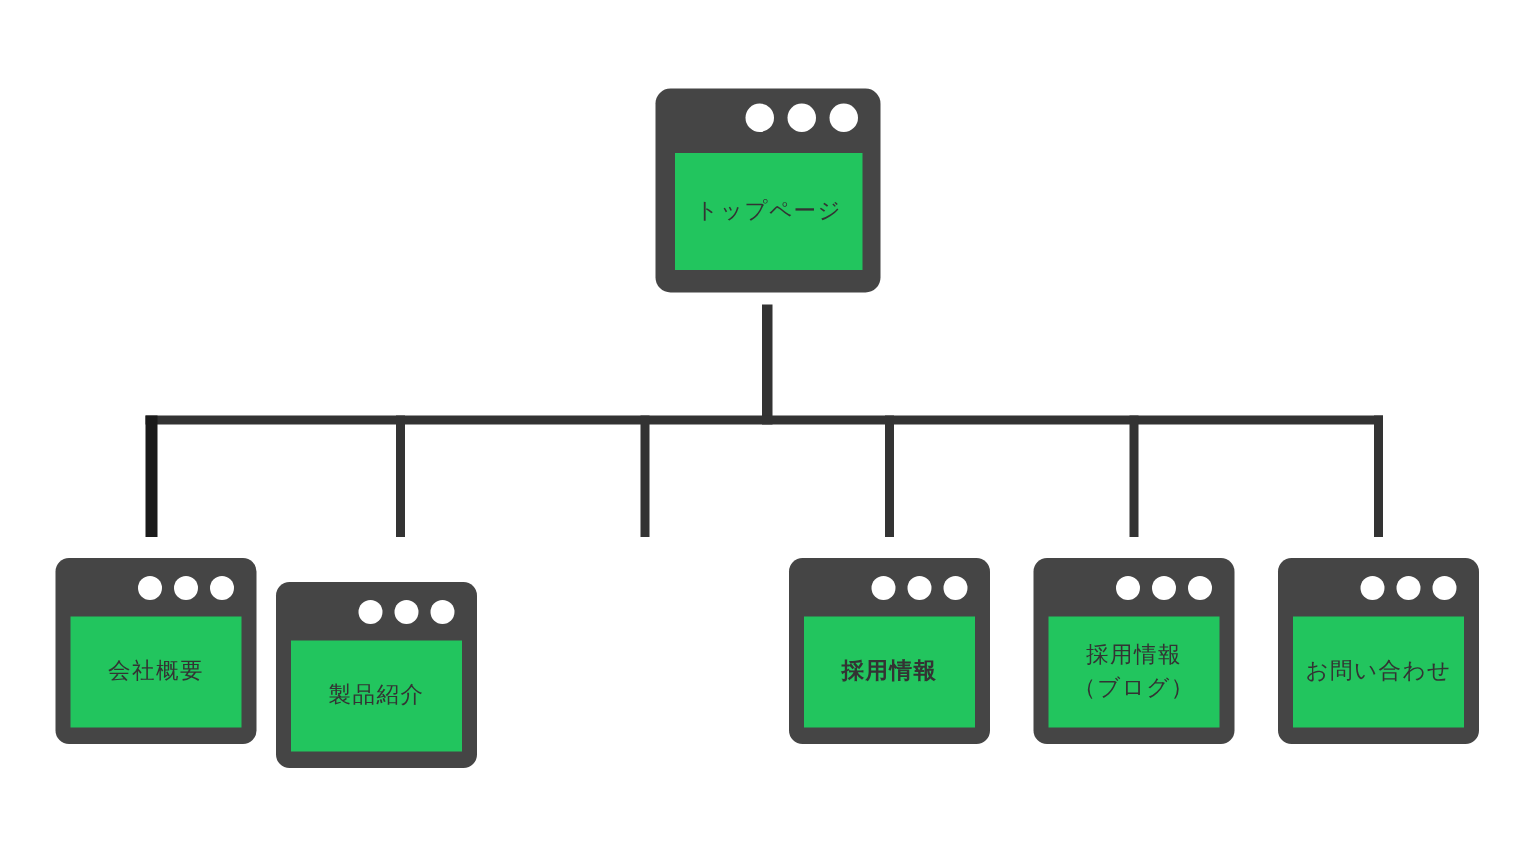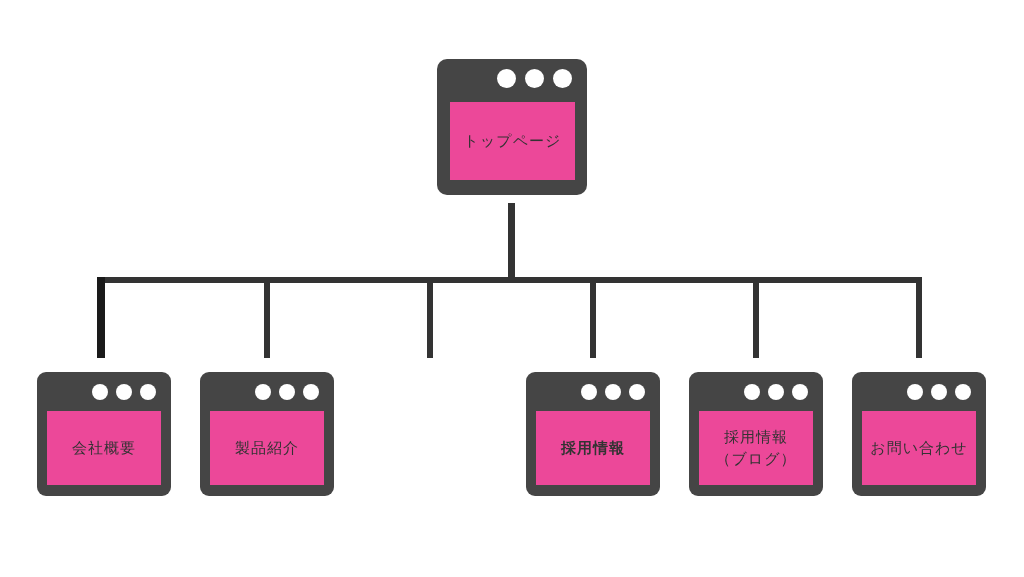--- a/index.html
+++ b/index.html
@@ -25,21 +25,21 @@
   .node .dots {
     position: absolute;
     display: flex;
   }
   .node .dot {
     background: #ffffff;
     border-radius: 50%;
   }
   .node .screen {
     position: absolute;
-    background: #ec4899;
+    background: #22c55e;
     display: flex;
     align-items: center;
     justify-content: center;
     text-align: center;
     color: #333333;
     white-space: pre-line;
     font-size: 15px;
     line-height: 1.45;
     letter-spacing: 1px;
   }
@@ -47,21 +47,21 @@
   .node.root { left: 437px; top: 59px; width: 150px; height: 136px; border-radius: 10px; }
   .node.root .dots { top: 10px; right: 15px; gap: 9px; }
   .node.root .dot { width: 19px; height: 19px; }
   .node.root .screen { left: 13px; right: 12px; top: 43px; bottom: 15px; }
   
   .node.child { top: 372px; width: 134px; height: 124px; }
   .node.child .dots { top: 12px; right: 15px; gap: 8px; }
   .node.child .dot { width: 16px; height: 16px; }
   .node.child .screen { left: 10px; right: 10px; top: 39px; bottom: 11px; }
   .node.c1 { left: 37px; text-decoration: underline; }
-  .node.c2 { left: 200px; }
+  .node.c2 { left: 184px; margin-top: 16px; }
   .node.c3 { left: 363px; }
   .node.c4 { left: 526px; font-weight: bold; }
   .node.c5 { left: 689px; }
   .node.c6 { left: 852px; }
   
   .line {
     position: absolute;
     background: #333333;
   }
   .line.stem   { left: 508px; top: 203px; width: 7px;  height: 80px; }

